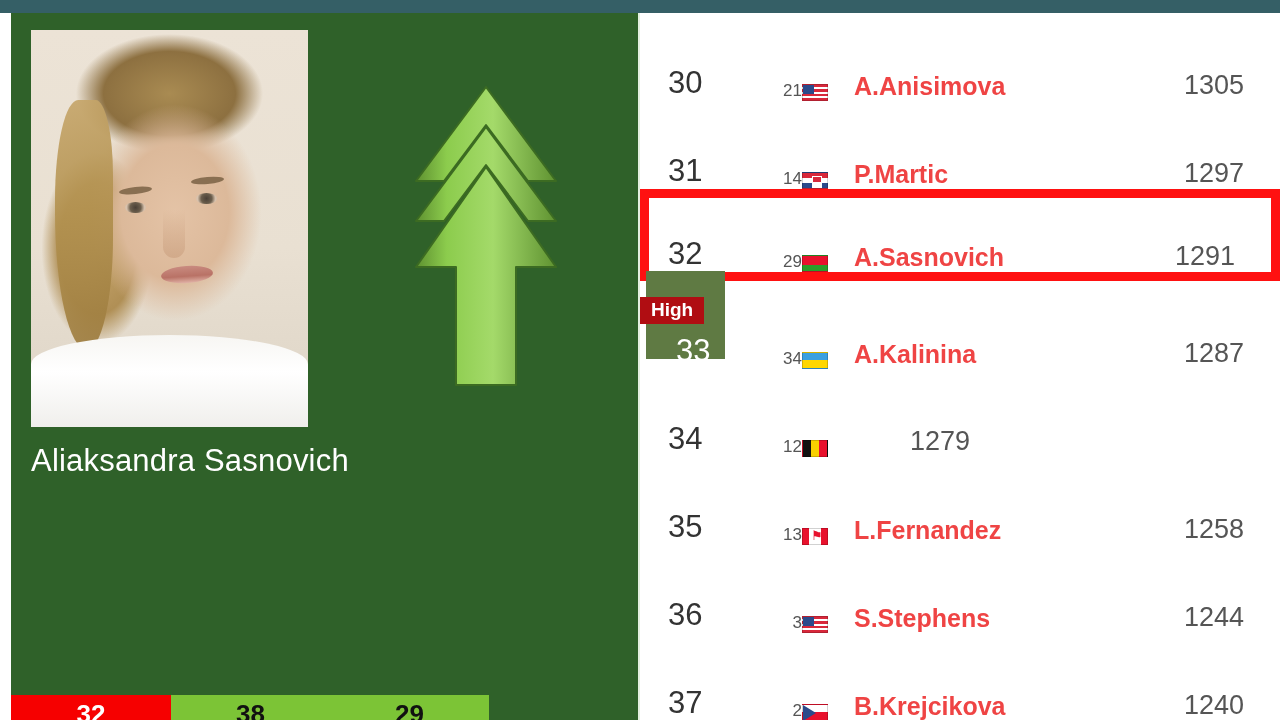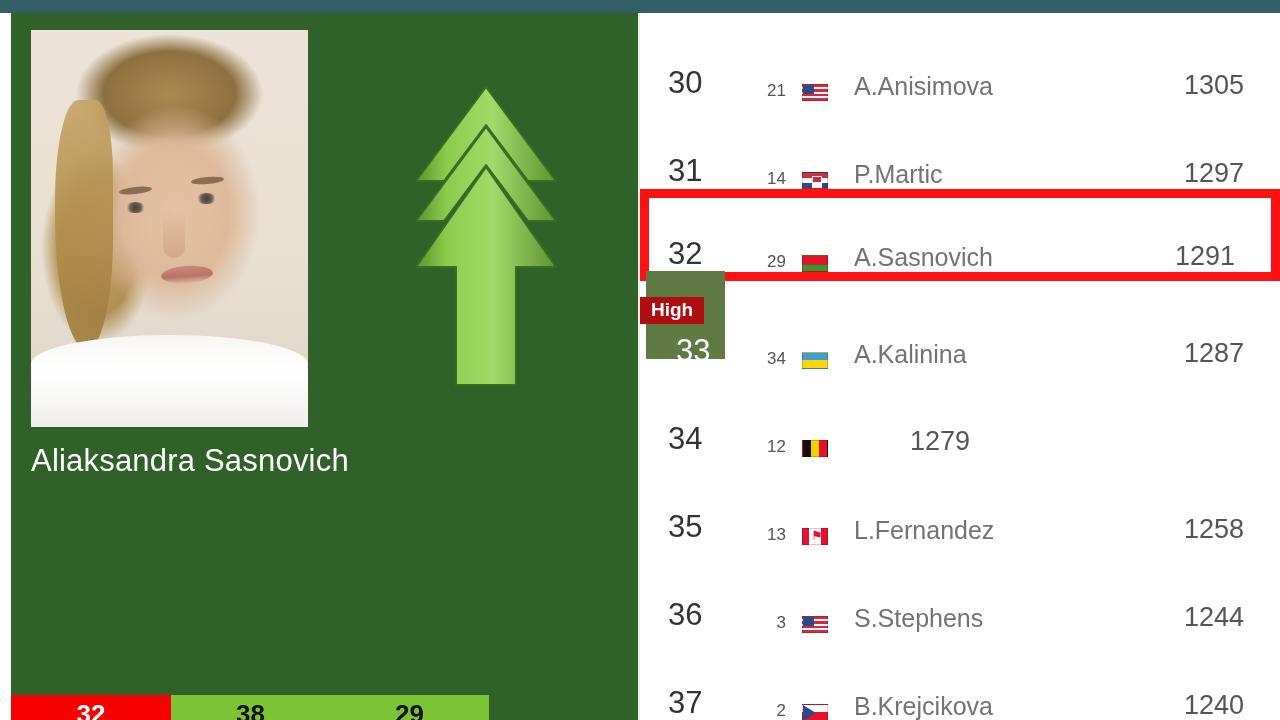--- a/index.html
+++ b/index.html
@@ -119,21 +119,21 @@
   }
   .col-rank {
     width: 78px;
     font-size: 31px; color: #333333;
     text-align: left;
   }
   .col-sub {
     width: 56px;
     font-size: 17px; color: #555555;
     text-align: right;
-    padding-right: 16px;
+    padding-right: 0;
   }
   .col-flag { width: 48px; display: flex; align-items: center; }
   .flag {
     width: 26px; height: 17px;
     border: 1px solid rgba(0,0,0,.18);
     display: block;
     background-size: 100% 100%;
   }
   .flag-usa {
     background:
@@ -176,21 +176,21 @@
   }
   .flag-cze::after {
     content:""; position:absolute; left:0; top:0;
     width:0; height:0;
     border-top: 8.5px solid transparent;
     border-bottom: 8.5px solid transparent;
     border-left: 13px solid #2b4a8b;
   }
   .col-name {
     flex: 1;
-    font-size: 25px; font-weight: normal; color: #737373;
+    font-size: 25px; font-weight: bold; color: #ef4444;
     white-space: nowrap;
     padding-left: 4px;
   }
   .col-points {
     width: 120px; text-align: right;
     font-size: 27px; color: #555555;
   }
 
   
   .rank-row.boxed {

